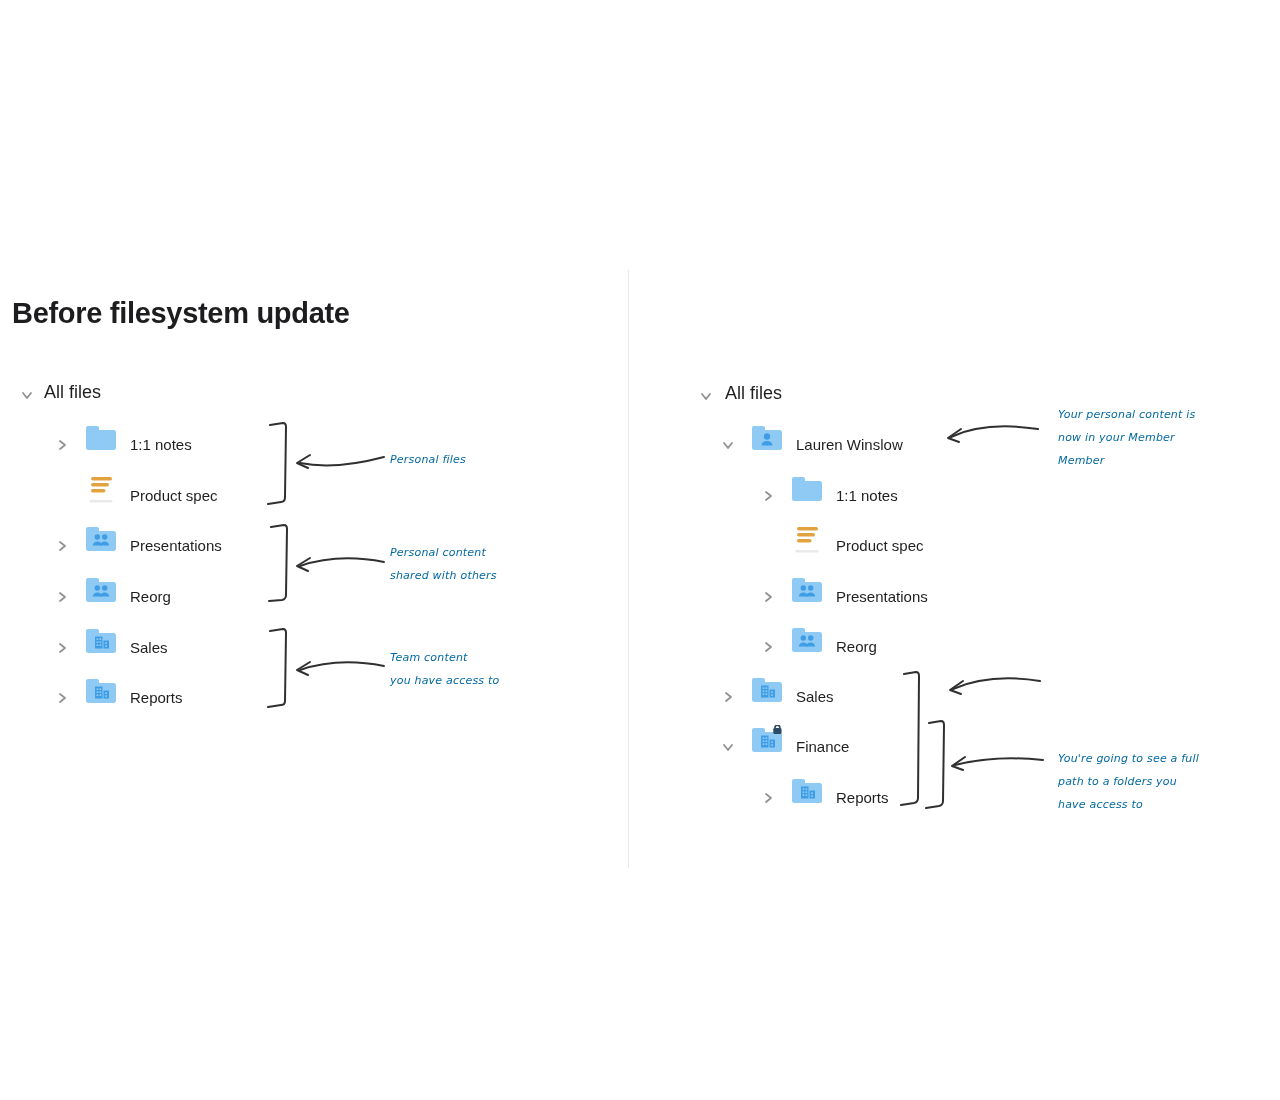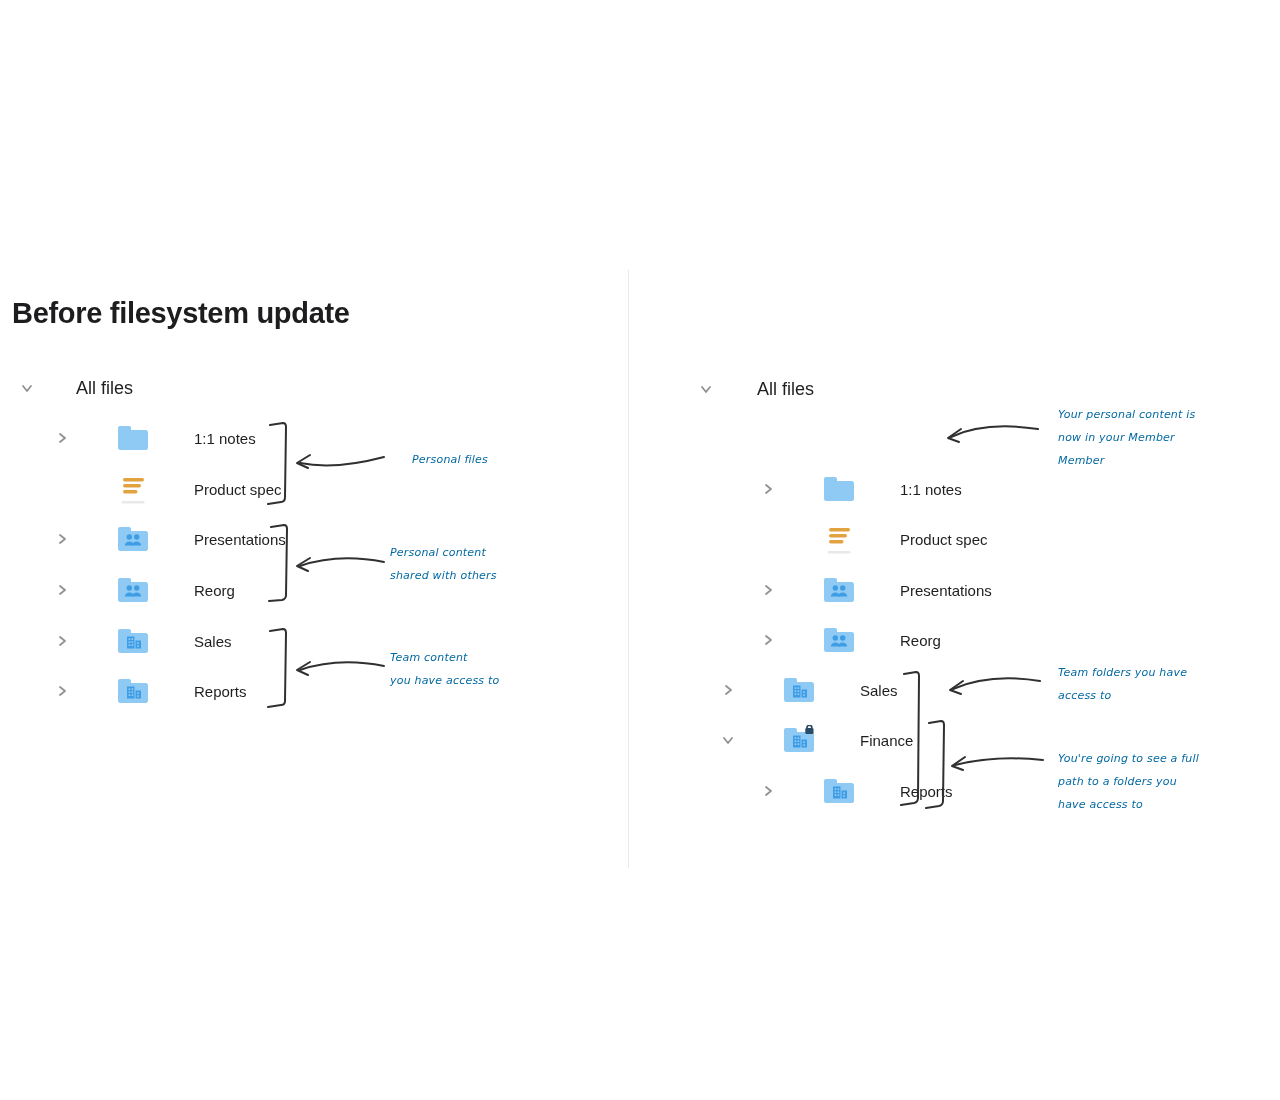--- a/index.html
+++ b/index.html
@@ -2,21 +2,21 @@
 <html><head>
 <meta charset="utf-8">
 <style>
   html,body{margin:0;padding:0;background:#ffffff;}
   .canvas{position:relative;width:1280px;height:1100px;background:#ffffff;overflow:hidden;
           font-family:"Liberation Sans",sans-serif;}
   .divider{position:absolute;left:628px;top:270px;width:1px;height:598px;background:#e9e9e7;}
   .title{position:absolute;top:286px;font-size:29px;font-weight:700;color:#1d1d1f;letter-spacing:-0.3px;margin-top:11px;}
   .title.left{left:12px;}
   .title.right{left:692px;}
-  .row{position:absolute;height:30px;display:flex;align-items:center;cursor:default;gap:32px;}
+  .row{position:absolute;height:30px;display:flex;align-items:flex-end;cursor:default;}
   .chev{width:16px;height:16px;flex:0 0 16px;display:flex;align-items:center;justify-content:center;}
   .chev svg{display:block;}
   .ficon{width:34px;flex:0 0 34px;margin-left:14px;}
   .ficon svg{display:block;}
   .rootlabel{font-size:18px;color:#1f1f1f;margin-left:9px;white-space:nowrap;}
   .rootlabel.r{margin-left:11px;}
   .label{font-size:15px;color:#1f1f1f;margin-left:12px;white-space:nowrap;}
   
   .lroot{left:19px;top:373px;}
   .l1{left:54px;}
@@ -179,20 +179,34 @@
 
   <div class="row rroot">
     <span class="chev">
         <svg width="16" height="16">
           <use href="#sym-chev-down"></use>
         </svg>
       </span>
     <span class="rootlabel r">All files</span>
   </div>
 
+  <div class="row r1" style="top:423px">
+    <span class="chev">
+        <svg width="16" height="16">
+          <use href="#sym-chev-down"></use>
+        </svg>
+      </span>
+    <span class="ficon">
+        <svg width="34" height="30">
+          <use href="#sym-folder-base"></use>
+          <use href="#sym-person"></use>
+        </svg>
+      </span>
+    <span class="label">Lauren Winslow</span>
+  </div>
 
   <div class="row r2" style="top:474px">
     <span class="chev">
         <svg width="16" height="16">
           <use href="#sym-chev-right"></use>
         </svg>
       </span>
     <span class="ficon">
         <svg width="34" height="30">
           <use href="#sym-folder-base"></use>
@@ -306,40 +320,36 @@
 
       <path d="M1038 429 Q985 421 951 437"></path>
       <path d="M961 429 L948 438 L959 442"></path>
       <path d="M1040 681 Q990 673 953 689"></path>
       <path d="M963 681 L950 690 L961 694"></path>
       <path d="M1043 760 Q995 755 955 765"></path>
       <path d="M965 757 L952 766 L963 770"></path>
     </g>
   </svg>
 
-  <div class="note" style="left:412px;top:448px">
+  <div class="note" style="left:390px;top:448px">
     <div>Personal files</div>
   </div>
   <div class="note" style="left:390px;top:541px">
     <div>Personal content</div>
     <div>shared with others</div>
   </div>
   <div class="note" style="left:390px;top:646px">
     <div>Team content</div>
     <div>you have access to</div>
   </div>
 
   <div class="note" style="left:1058px;top:403px">
     <div>Your personal content is</div>
     <div>now in your Member</div>
     <div>Member</div>
   </div>
-  <div class="note" style="left:1058px;top:661px">
-    <div>Team folders you have</div>
-    <div>access to</div>
-  </div>
   <div class="note" style="left:1058px;top:747px">
     <div>You're going to see a full</div>
     <div>path to a folders you</div>
     <div>have access to</div>
   </div>
 
 </div>
 
 </body></html>

